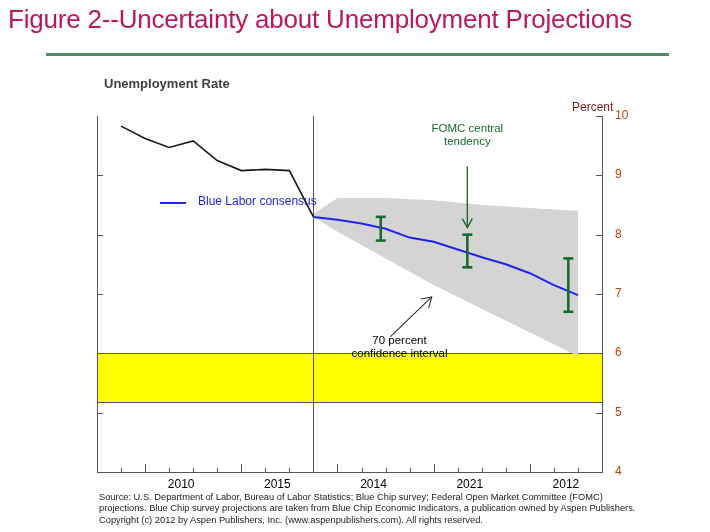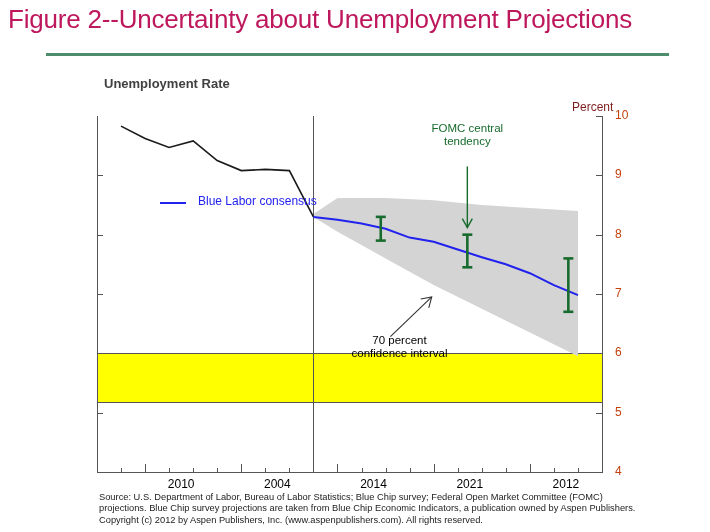--- a/index.html
+++ b/index.html
@@ -295,20 +295,20 @@
       <div class="ylabel" style="top: 472px;">4</div>
       <div class="ylabel" style="top: 412.667px;">5</div>
       <div class="ylabel" style="top: 353.333px;">6</div>
       <div class="ylabel" style="top: 294px;">7</div>
       <div class="ylabel" style="top: 234.667px;">8</div>
       <div class="ylabel" style="top: 175.333px;">9</div>
       <div class="ylabel" style="top: 116px;">10</div>
     </div>
   <div id="xlabels">
       <div class="xlabel" style="left: 181.167px; top: 477px;">2010</div>
-      <div class="xlabel" style="left: 277.357px; top: 477px;">2004</div>
+      <div class="xlabel" style="left: 277.357px; top: 477px;">2015</div>
       <div class="xlabel" style="left: 373.548px; top: 477px;">2014</div>
       <div class="xlabel" style="left: 469.738px; top: 477px;">2021</div>
       <div class="xlabel" style="left: 565.929px; top: 477px;">2012</div>
     </div>
 
   <div id="source-note">Source:  U.S. Department of Labor, Bureau of Labor Statistics; Blue Chip survey; Federal Open Market Committee (FOMC) projections.  Blue Chip survey projections are taken from Blue Chip Economic Indicators, a publication owned by Aspen Publishers.  Copyright (c) 2012 by Aspen Publishers, Inc.  (www.aspenpublishers.com).  All rights reserved.</div>
 </div>
 
 </body></html>

